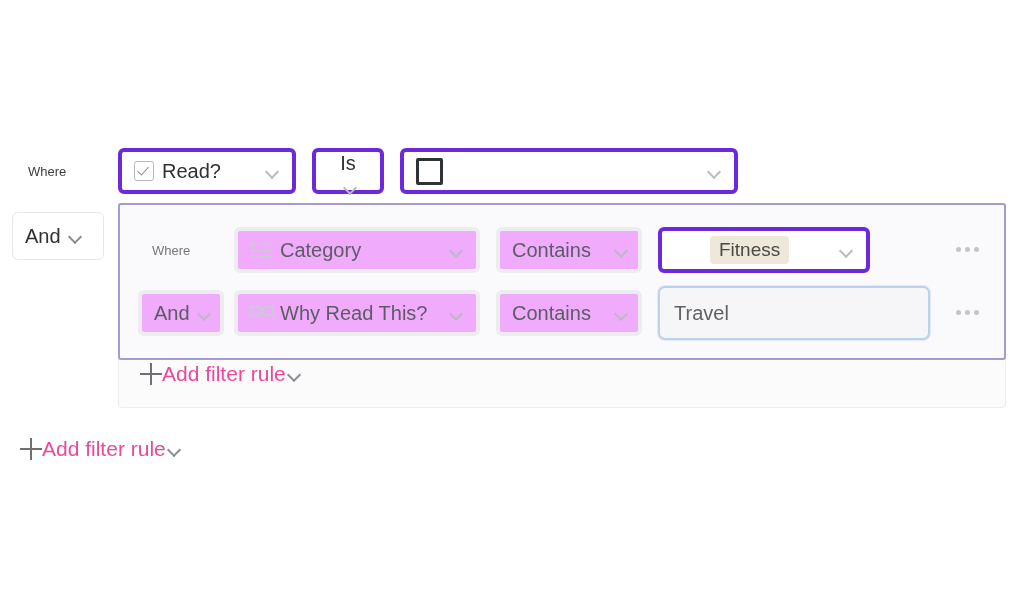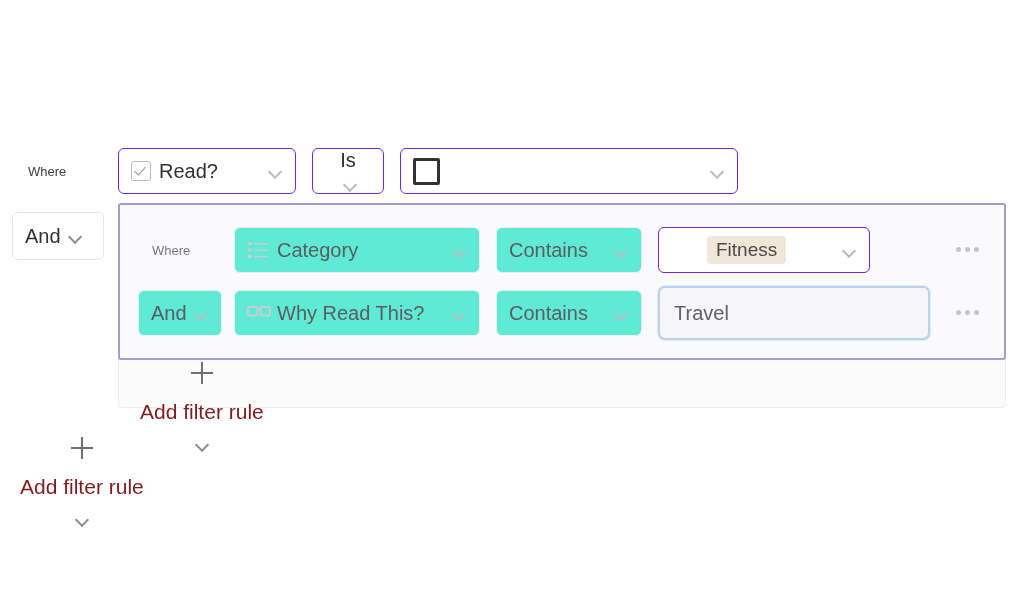--- a/index.html
+++ b/index.html
@@ -16,30 +16,30 @@
     background: #ffffff;
     overflow: hidden;
   }
 
   
   .chip {
     display: inline-flex;
     align-items: center;
     gap: 8px;
     background: #ffffff;
-    border: 1px solid #6d28d9;
+    border: 4px solid #6d28d9;
     border-radius: 6px;
     height: 46px;
     padding: 0 12px;
     font-size: 20px;
     color: #2f3133;
     white-space: nowrap;
   }
   .chip.ghost {
-    background: #5eead4;
+    background: #f0abfc;
     border-color: #ededf1;
     color: #5b5d63;
   }
   .chip .caret { margin-left: auto; }
   .label-static {
     font-size: 13px;
     color: #3b3d40;
     white-space: nowrap;
   }
   .label-static.muted { color: #75777d; }
@@ -204,25 +204,24 @@
     background: #c3c5cb;
     display: block;
   }
   #dots-1 { left: 950px; top: 232px; }
   #dots-2 { left: 950px; top: 295px; }
 
   
   .add-rule {
     display: inline-flex;
     align-items: center;
-    gap: 16px;
+    gap: 0;
     font-size: 21px;
-    color: #7f1d1d;
+    color: #ec4899;
     white-space: nowrap;
-    flex-direction: column;
   }
   .add-rule .plus {
     position: relative;
     width: 22px; height: 22px;
     flex: 0 0 auto;
   }
   .add-rule .plus::before,
   .add-rule .plus::after {
     content: "";
     position: absolute;

